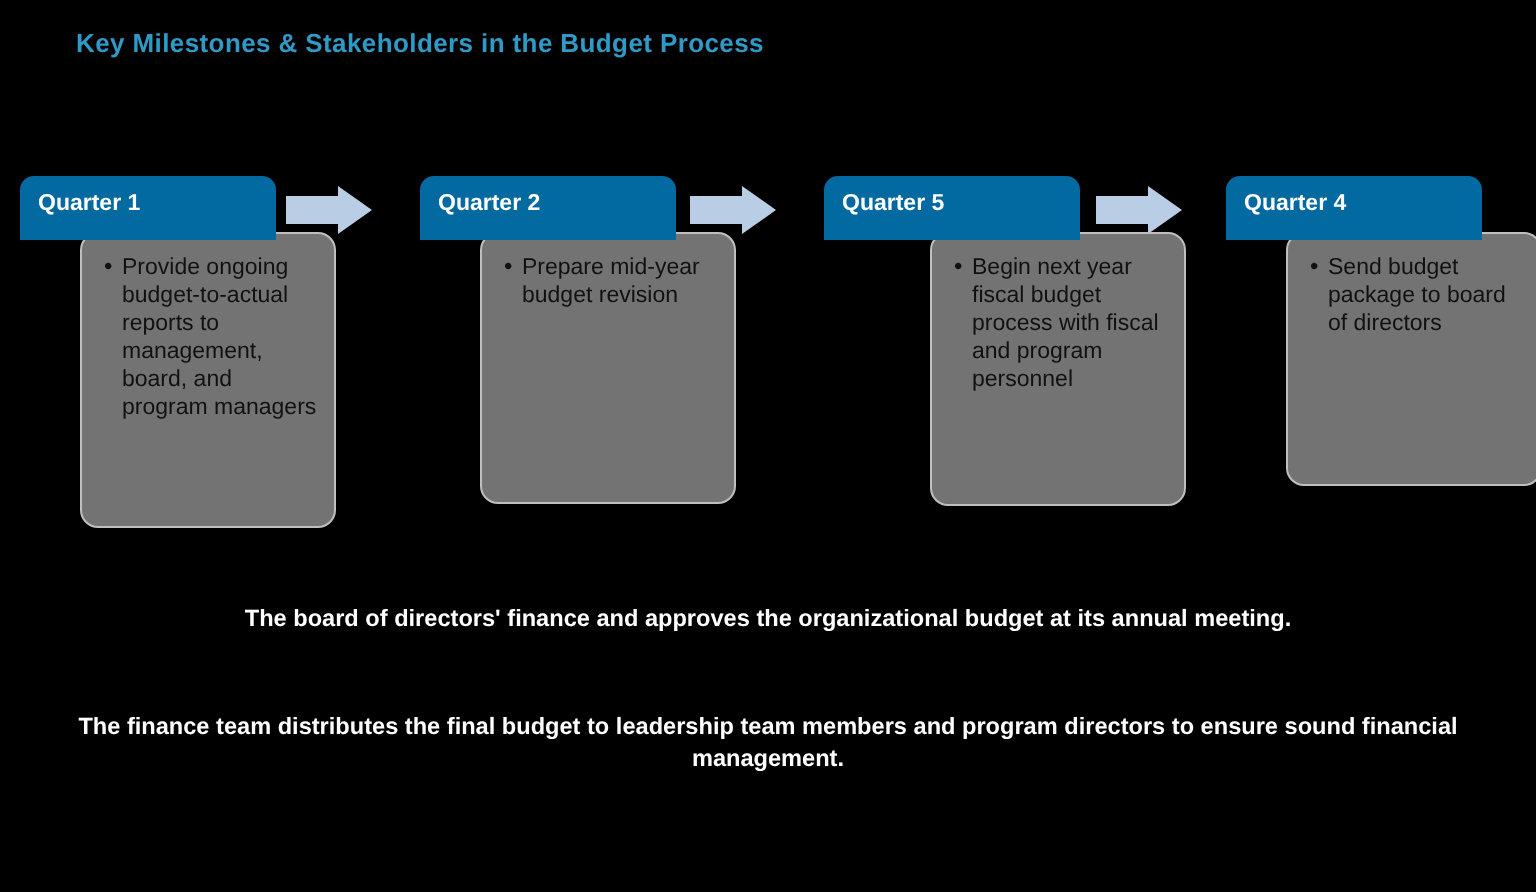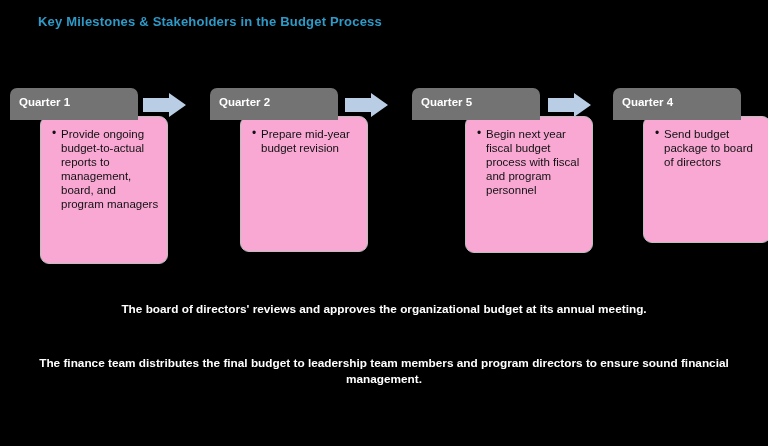--- a/index.html
+++ b/index.html
@@ -23,38 +23,38 @@
     color: #2E9AC8;
     letter-spacing: 0.2px;
     white-space: nowrap;
   }
   .stage {
     position: absolute;
     top: 88px;
     width: 128px;
   }
   .stage-header {
-    background: #737373;
+    background: #0369a1;
     color: #FFFFFF;
     font-size: 11.5px;
     font-weight: bold;
     padding: 8px 0 8px 9px;
     border-top-left-radius: 7px;
     border-top-right-radius: 7px;
     box-sizing: border-box;
     height: 32px;
     position: relative;
     z-index: 3;
   }
   .stage-body {
     position: absolute;
     left: 30px;
     top: 28px;
     width: 128px;
-    background: #f9a8d4;
+    background: #737373;
     border: 1px solid #BFBFBF;
     border-radius: 9px;
     box-sizing: border-box;
     z-index: 2;
   }
   .bullet-list {
     margin: 0;
     padding: 10px 8px 12px 20px;
     list-style: none;
   }
@@ -147,14 +147,14 @@
 
 <div class="stage" style="left:613px;">
   <div class="stage-body" style="height:127px;">
     <ul class="bullet-list">
       <li>Send budget package to board of directors</li>
     </ul>
   </div>
   <div class="stage-header">Quarter 4</div>
 </div>
 
-<div class="footnote" id="footnote-1">The board of directors' reviews and approves the organizational budget at its annual meeting.</div>
+<div class="footnote" id="footnote-1">The board of directors' finance and approves the organizational budget at its annual meeting.</div>
 <div class="footnote" id="footnote-2" style="padding:0 30px; box-sizing:border-box;text-align:center;">The finance team distributes the final budget to leadership team members and program directors to ensure sound financial management.</div>
 
 </body></html>

